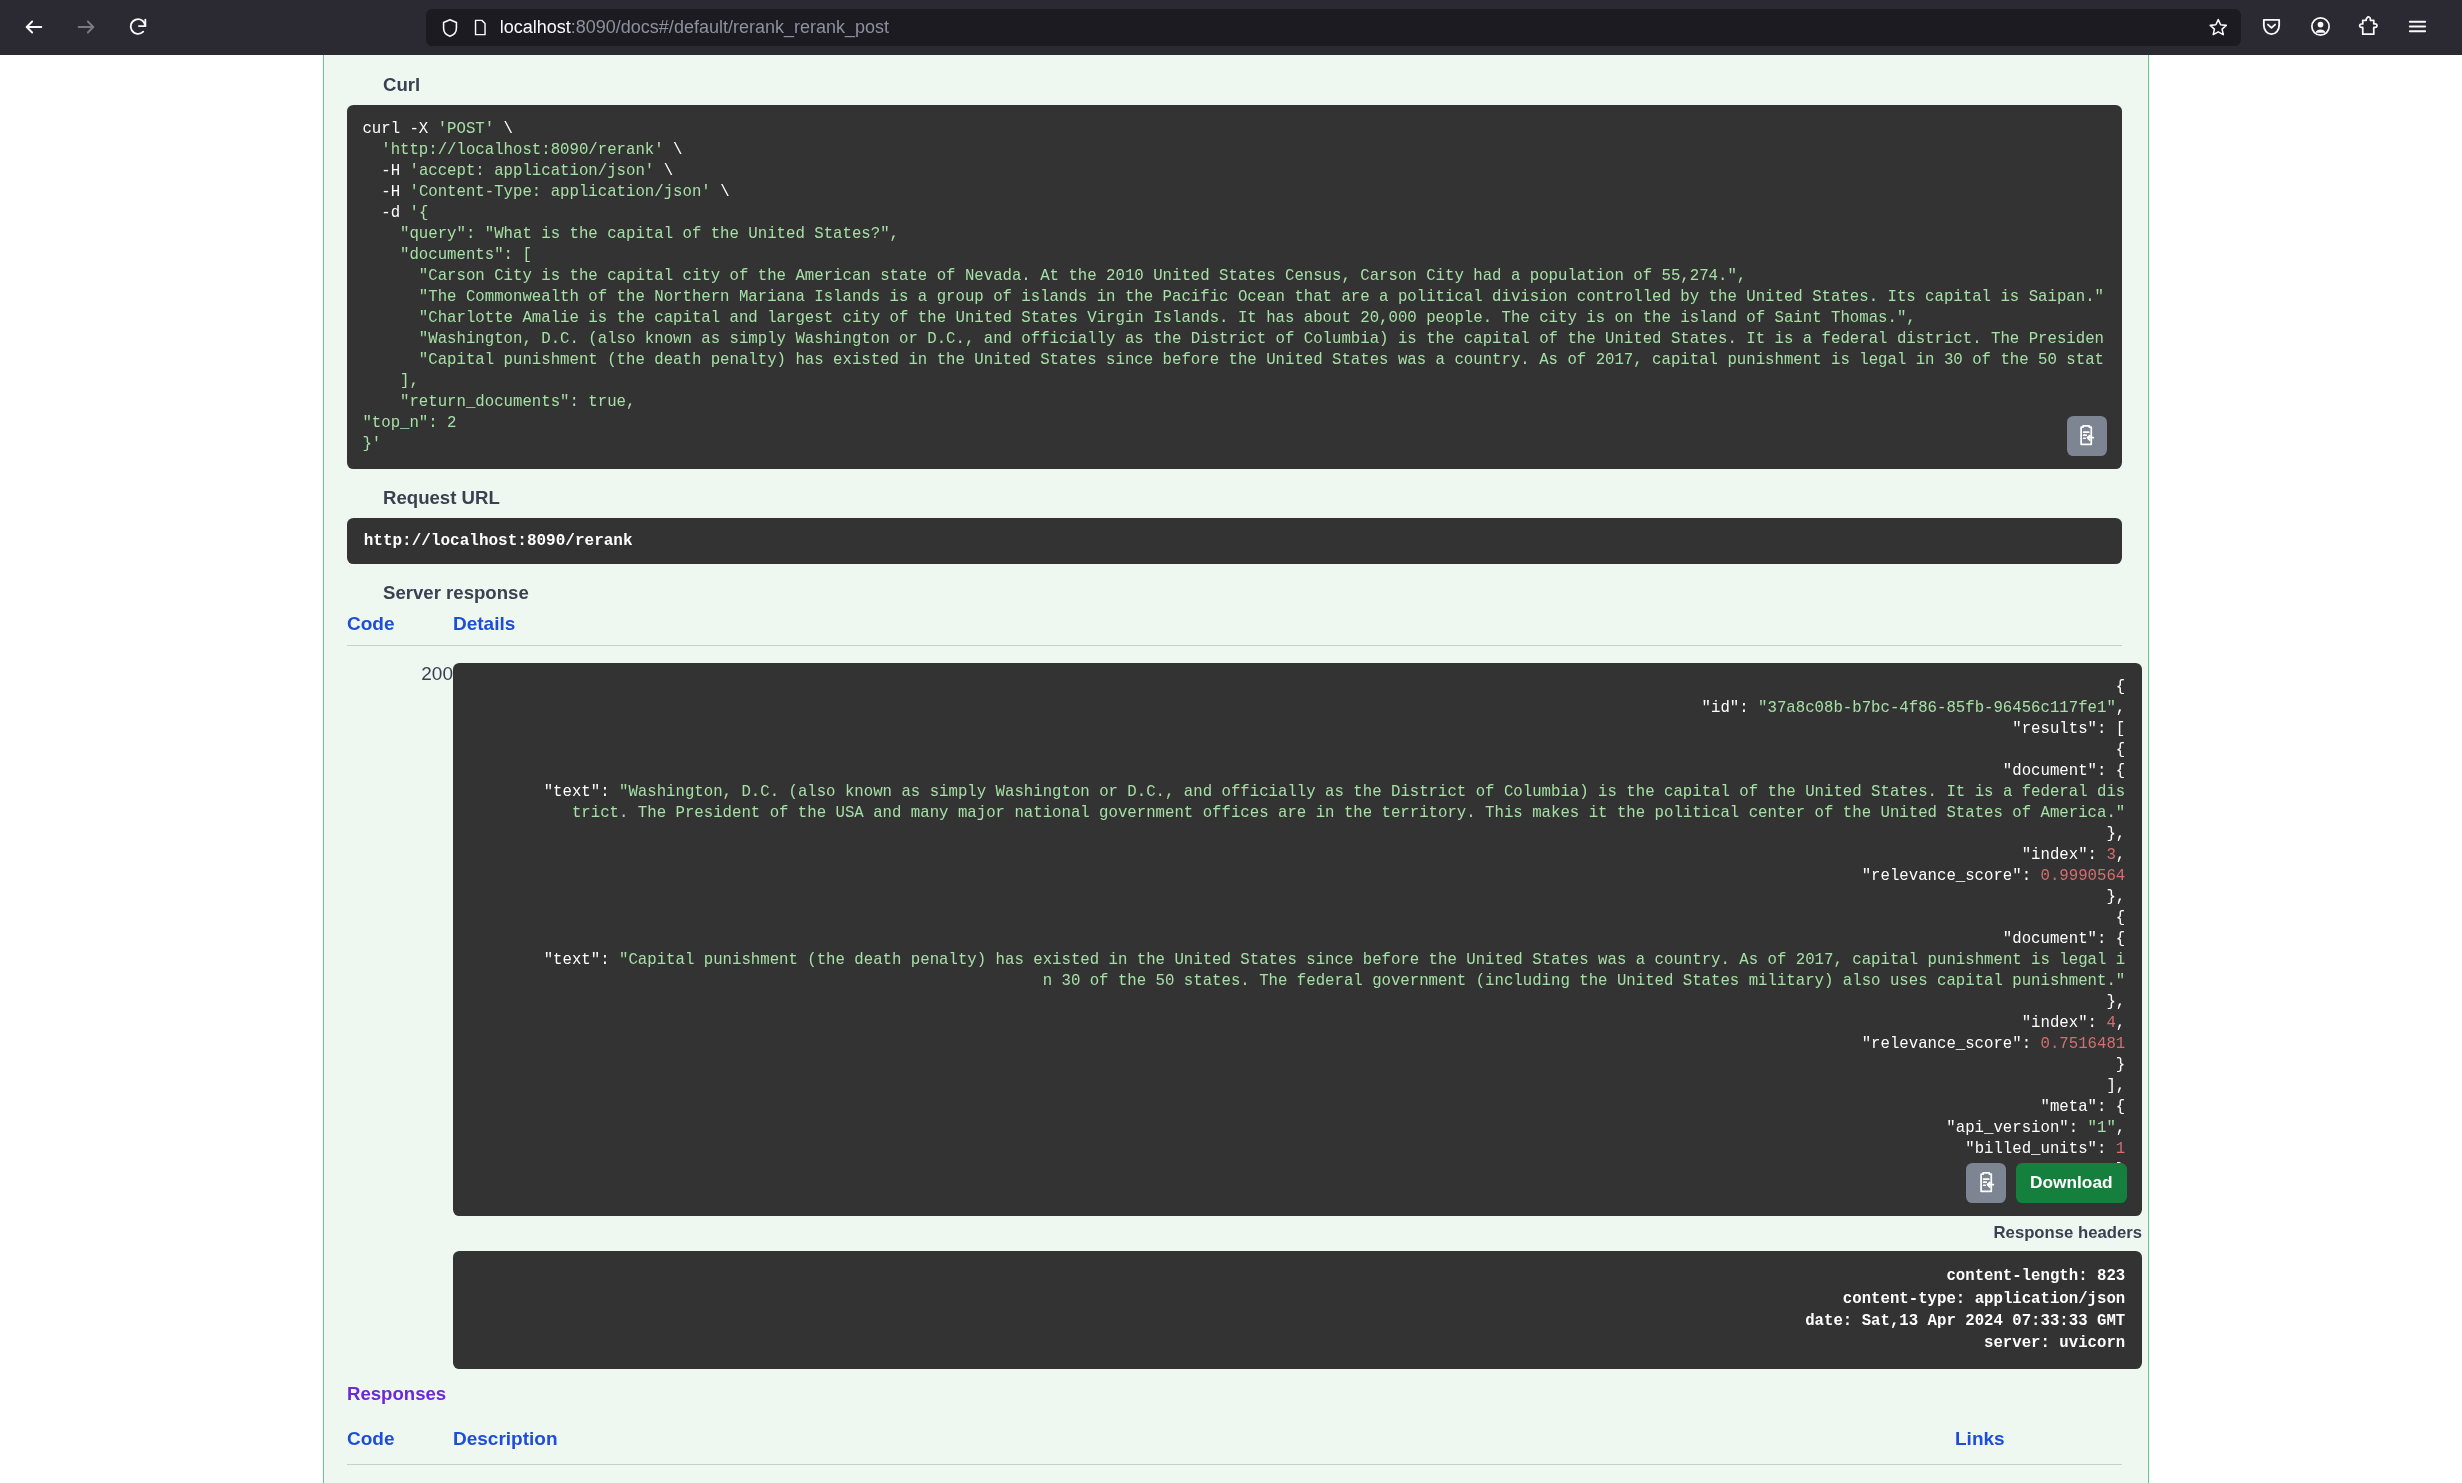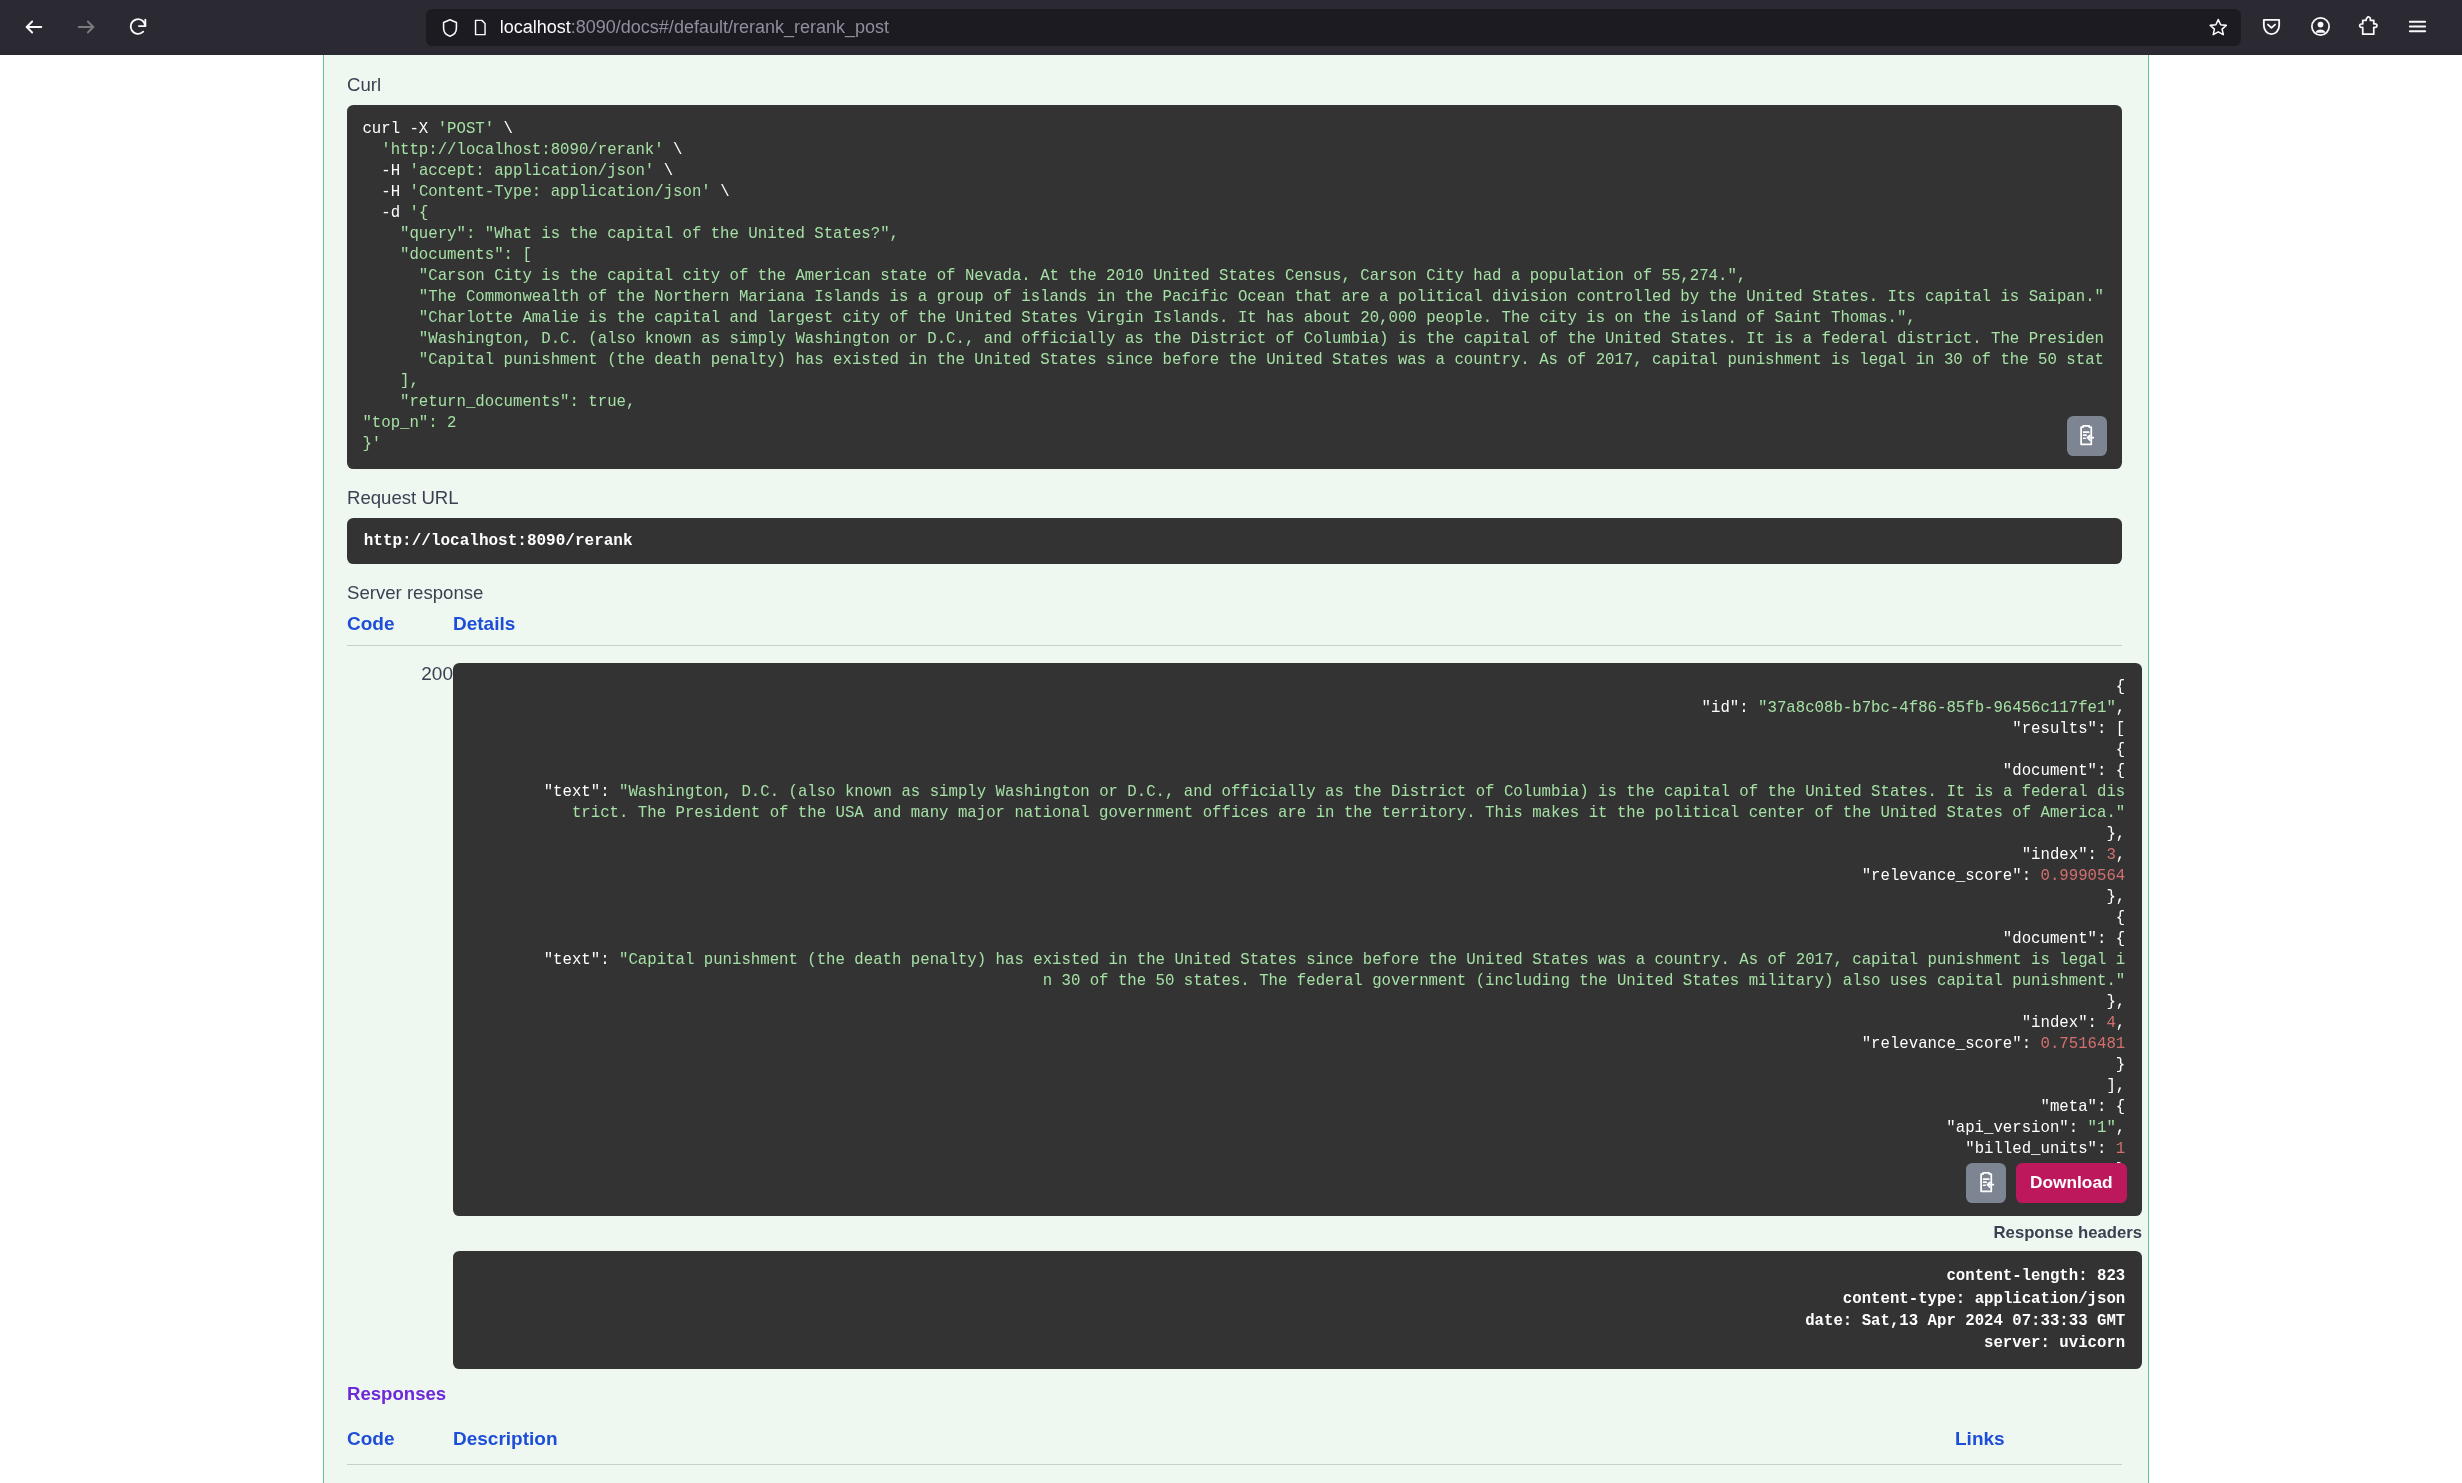--- a/index.html
+++ b/index.html
@@ -71,24 +71,25 @@
     background: #eff7f1;
     border-left: 1.9px solid #62c98e;
     border-right: 1.9px solid #62c98e;
   }
   .opblock-inner {
     padding: 19px 26px 0 23px;
   }
 
   .section-label {
     font-size: 18.6px;
-    font-weight: normal;
+    font-weight: bold;
     color: #3b4151;
     margin-bottom: 9px;
     font-family: "Liberation Sans", sans-serif;
+    margin-left: 36px;
   }
 
   
   .codeblock {
     background: #333333;
     border-radius: 6.4px;
     position: relative;
     padding: 14px 16.7px 14px 15.4px;
     overflow: hidden;
   }
@@ -156,21 +157,21 @@
     margin-bottom: 7.7px;
   }
 
   .respbody-block { position: relative; margin-bottom: 7.7px; }
   .respbody-block .btn-row {
     position: absolute; right: 15.4px; bottom: 13px;
     display: flex; align-items: center; gap: 10.3px;
   }
   .download-btn {
     height: 40px;
-    background: #be185d;
+    background: #15803d;
     border-radius: 6.4px;
     color: #ffffff;
     font-size: 17.3px;
     font-weight: bold;
     display: flex; align-items: center; justify-content: center;
     padding: 0 14px;
     cursor: pointer;
     font-family: "Liberation Sans", sans-serif;
   }
   .copy-inline {

